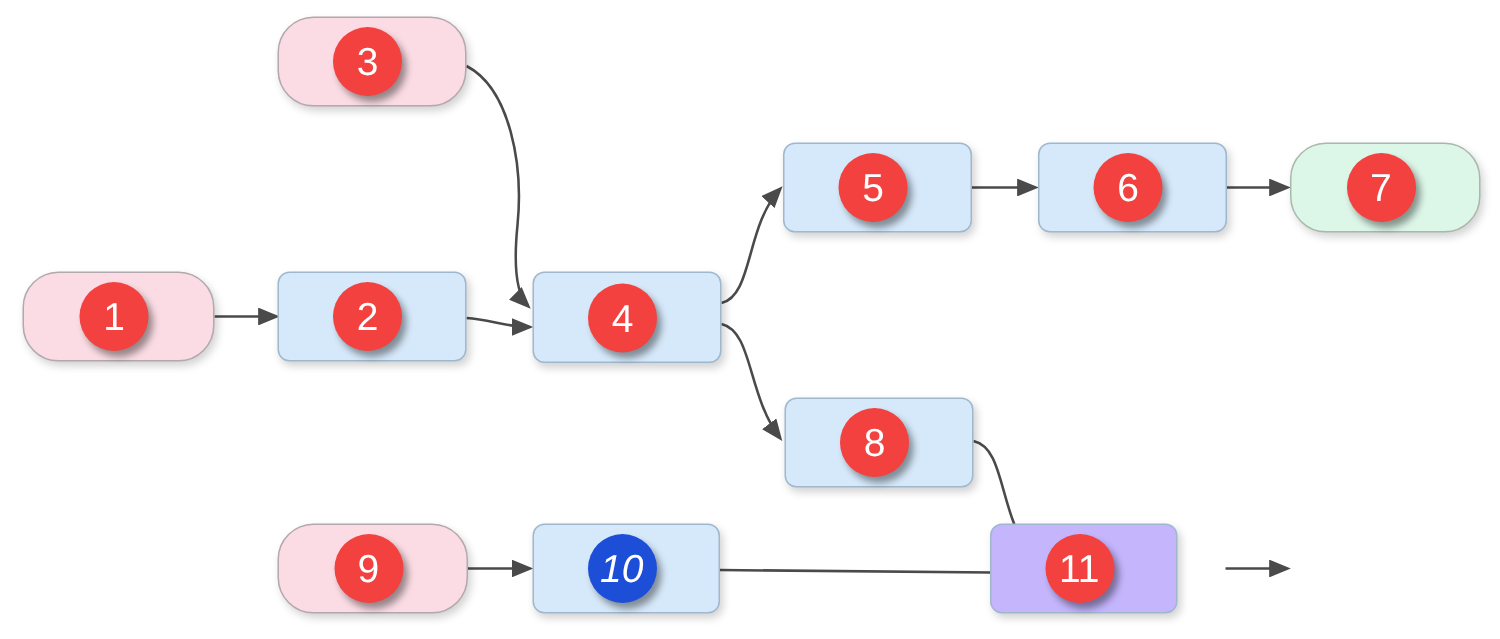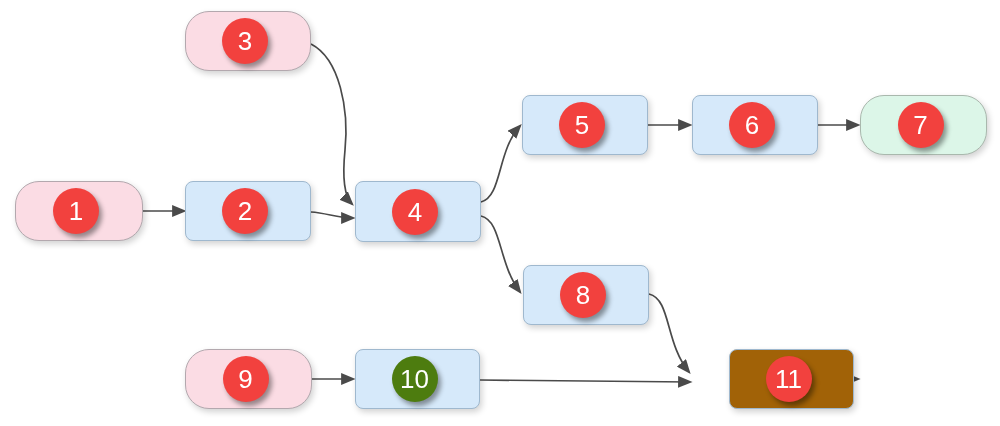--- a/index.html
+++ b/index.html
@@ -82,18 +82,18 @@
     <div class="node pill" style="left: 860px; top: 95px; width: 127px; height: 60px; background: rgb(220, 246, 232); border-color: rgb(169, 184, 173);">
       <span class="badge" style="background: rgb(242, 65, 62); color: rgb(255, 255, 255);">7</span>
     </div>
     <div class="node rect" style="left: 523px; top: 265px; width: 126px; height: 60px; background: rgb(214, 233, 250); border-color: rgb(159, 184, 206);">
       <span class="badge" style="background: rgb(242, 65, 62); color: rgb(255, 255, 255);">8</span>
     </div>
     <div class="node pill" style="left: 185px; top: 349px; width: 127px; height: 60px; background: rgb(251, 220, 228); border-color: rgb(179, 168, 174);">
       <span class="badge" style="background: rgb(242, 65, 62); color: rgb(255, 255, 255);">9</span>
     </div>
     <div class="node rect" style="left: 355px; top: 349px; width: 125px; height: 60px; background: rgb(214, 233, 250); border-color: rgb(159, 184, 206);">
-      <span class="badge" style="background: #4d7c0f; color: rgb(255, 255, 255);">10</span>
+      <span class="badge" style="background: #1d4ed8; color: rgb(255, 255, 255); font-style: italic;">10</span>
     </div>
-    <div class="node rect" style="left: 729px; top: 349px; width: 125px; height: 60px; background: #a16207; border-color: rgb(159, 184, 206);">
+    <div class="node rect" style="left: 660px; top: 349px; width: 125px; height: 60px; background: #c4b5fd; border-color: rgb(159, 184, 206);">
       <span class="badge" style="background: rgb(242, 65, 62); color: rgb(255, 255, 255);">11</span>
     </div>
   </div>
 
 </body></html>

